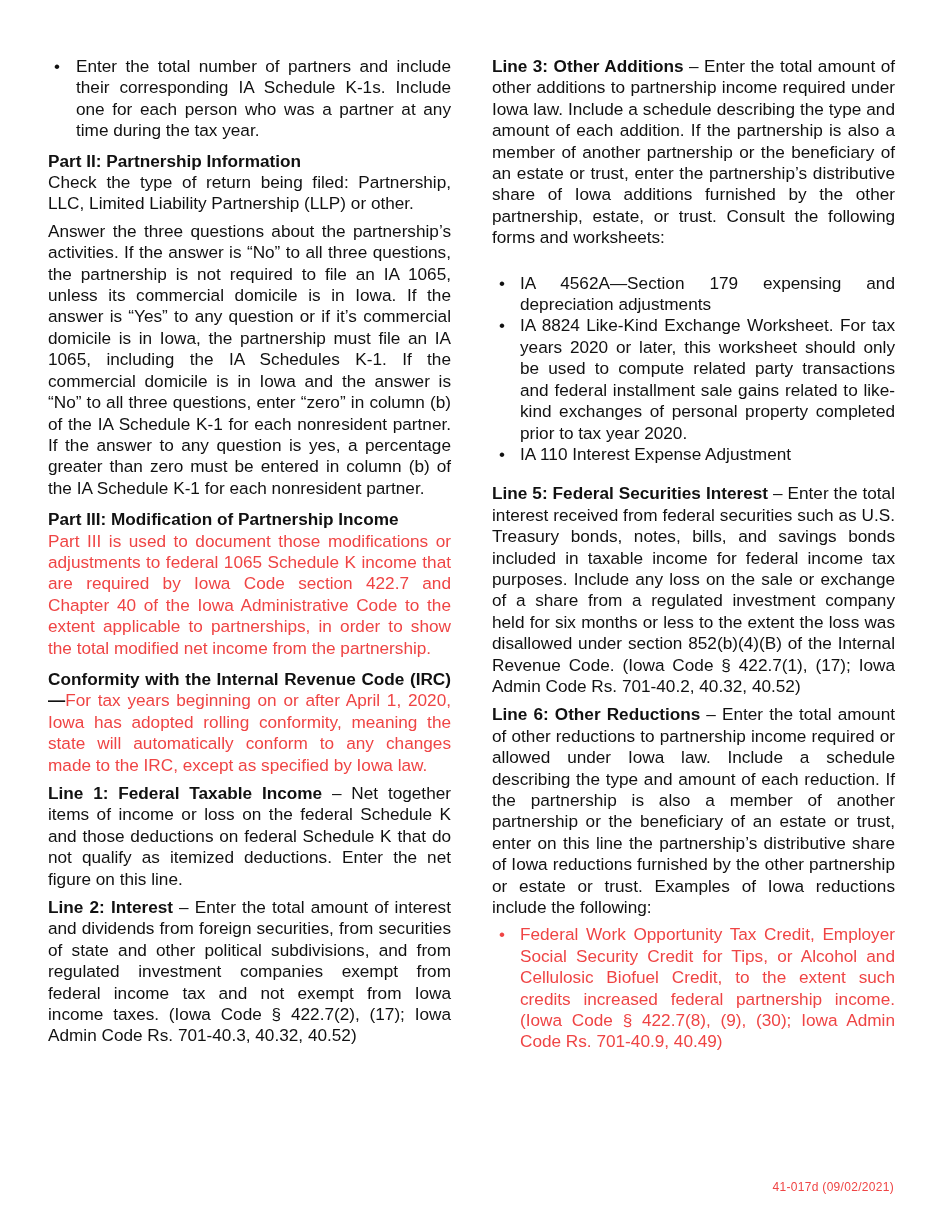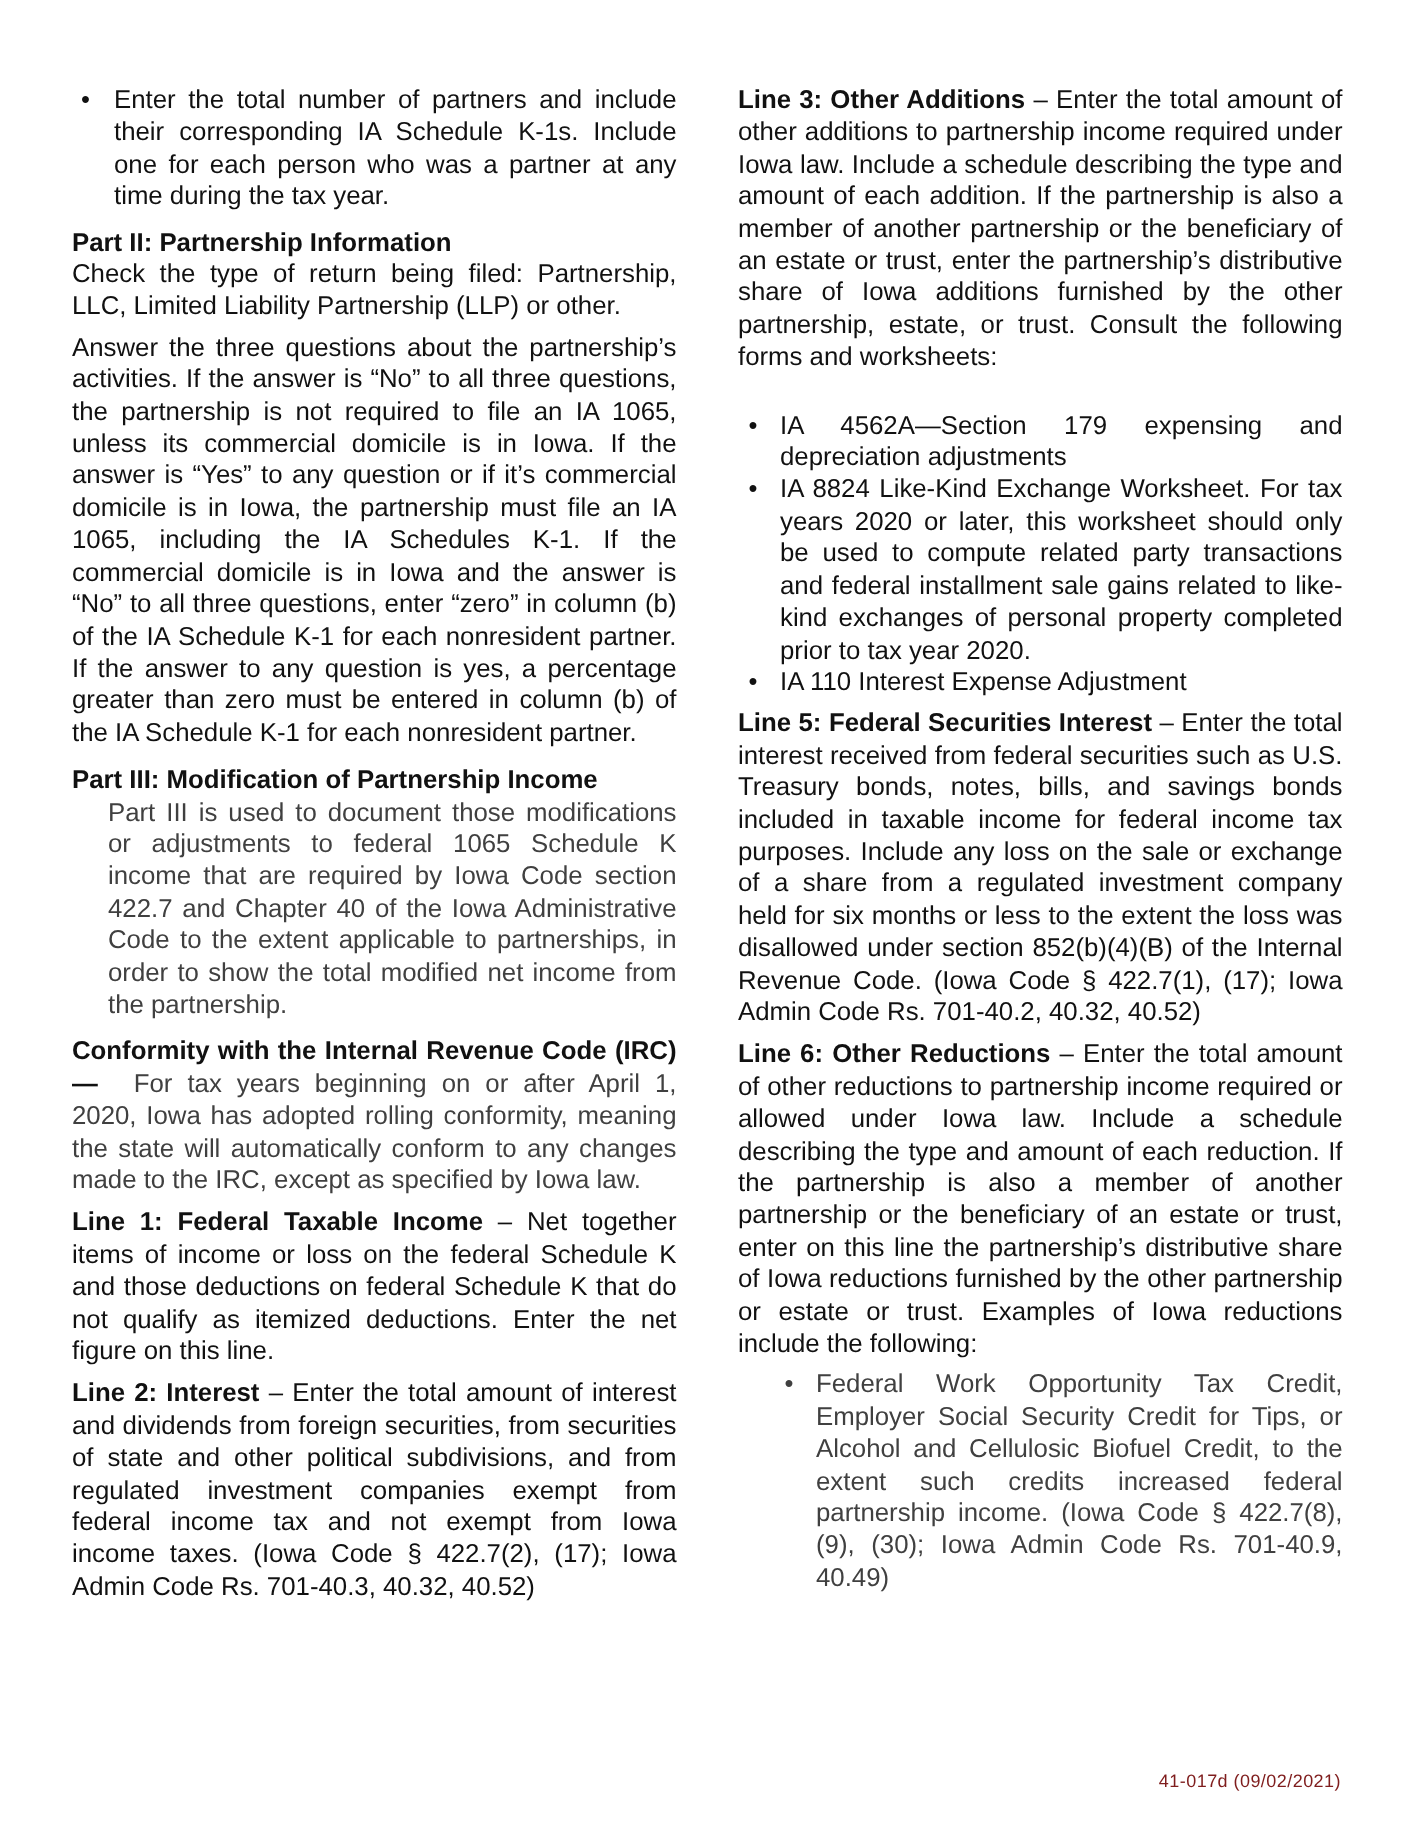--- a/index.html
+++ b/index.html
@@ -21,21 +21,21 @@
     width: 403px;
     font-size: 17.2px;
     line-height: 21.4px;
     text-align: justify;
   }
   .col-left { left: 48px; }
   .col-right { left: 492px; }
   p { margin: 0; }
   .para { margin-bottom: 6px; }
   .b { font-weight: bold; }
-  .gray { color: #404040; margin-left: 24px; }
+  .gray { color: #ef4444; }
   ul {
     margin: 0;
     padding: 0;
     list-style: none;
   }
   ul li {
     position: relative;
     padding-left: 28px;
   }
   ul li::before {
@@ -46,21 +46,21 @@
     font-size: 17px;
   }
   .left-bullets li { padding-left: 28px; }
   .left-bullets li::before { left: 6px; }
   .heading { font-weight: bold; margin-top: 8px; }
   .footer {
     position: absolute;
     right: 56px;
     top: 1180px;
     font-size: 12px;
-    color: #7f1d1d;
+    color: #ef4444;
     letter-spacing: 0.3px;
   }
 </style>
 </head>
 <body>
 
 <div class="col col-left">
   <ul class="left-bullets para">
     <li>Enter the total number of partners and include their corresponding IA Schedule K-1s. Include one for each person who was a partner at any time during the tax year.</li>
   </ul>
@@ -82,21 +82,21 @@
 
   <p class="para">
     <span class="b">Line 2: Interest</span><span> – Enter the total amount of interest and dividends from foreign securities, from securities of state and other political subdivisions, and from regulated investment companies exempt from federal income tax and not exempt from Iowa income taxes. (Iowa Code § 422.7(2), (17); Iowa Admin Code Rs. 701-40.3, 40.32, 40.52)</span>
   </p>
 </div>
 
 <div class="col col-right">
   <p class="para" style="margin-bottom:24px;">
     <span class="b">Line 3: Other Additions</span><span> – Enter the total amount of other additions to partnership income required under Iowa law. Include a schedule describing the type and amount of each addition. If the partnership is also a member of another partnership or the beneficiary of an estate or trust, enter the partnership’s distributive share of Iowa additions furnished by the other partnership, estate, or trust. Consult the following forms and worksheets:</span>
   </p>
-  <ul class="para" style="margin-bottom:6px;">
+  <ul class="para" style="margin-bottom:18px;">
     <li>IA 4562A—Section 179 expensing and depreciation adjustments</li>
     <li>IA 8824 Like-Kind Exchange Worksheet. For tax years 2020 or later, this worksheet should only be used to compute related party transactions and federal installment sale gains related to like-kind exchanges of personal property completed prior to tax year 2020.</li>
     <li>IA 110 Interest Expense Adjustment</li>
   </ul>
 
   <p class="para" style="margin-bottom:7px;">
     <span class="b">Line 5: Federal Securities Interest</span><span> – Enter the total interest received from federal securities such as U.S. Treasury bonds, notes, bills, and savings bonds included in taxable income for federal income tax purposes. Include any loss on the sale or exchange of a share from a regulated investment company held for six months or less to the extent the loss was disallowed under section 852(b)(4)(B) of the Internal Revenue Code. (Iowa Code § 422.7(1), (17); Iowa Admin Code Rs. 701-40.2, 40.32, 40.52)</span>
   </p>
 
   <p class="para" style="margin-bottom:6px;">

